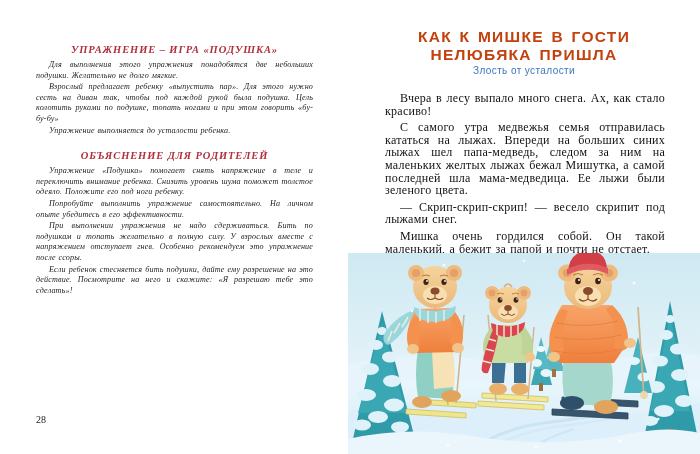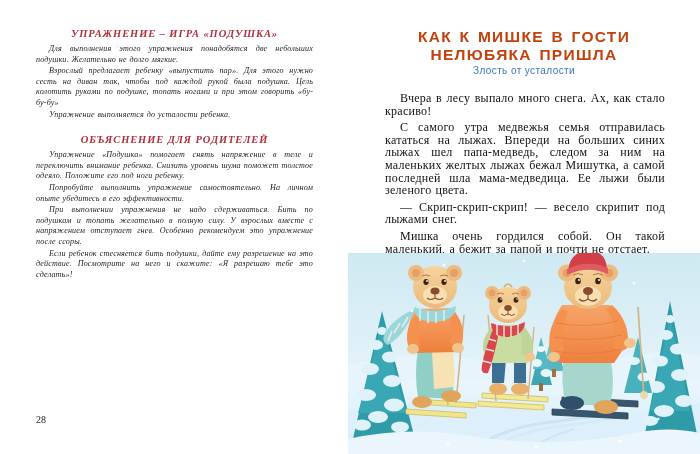--- a/index.html
+++ b/index.html
@@ -35,21 +35,21 @@
     width: 277px;
   }
   .red-heading {
     color: #b0303c;
     font-family: "Liberation Serif", serif;
     font-weight: bold;
     font-style: italic;
     font-size: 10.5px;
     letter-spacing: 0.9px;
     text-align: center;
-    margin: 0 0 5px 0;
+    margin: 16px 0 5px 0;
     text-transform: uppercase;
     transform: scaleY(1.05);
   }
   .red-heading.second {
     margin-top: 14px;
     margin-bottom: 5px;
   }
   .lp-para {
     font-family: "Liberation Serif", serif;
     font-style: italic;

